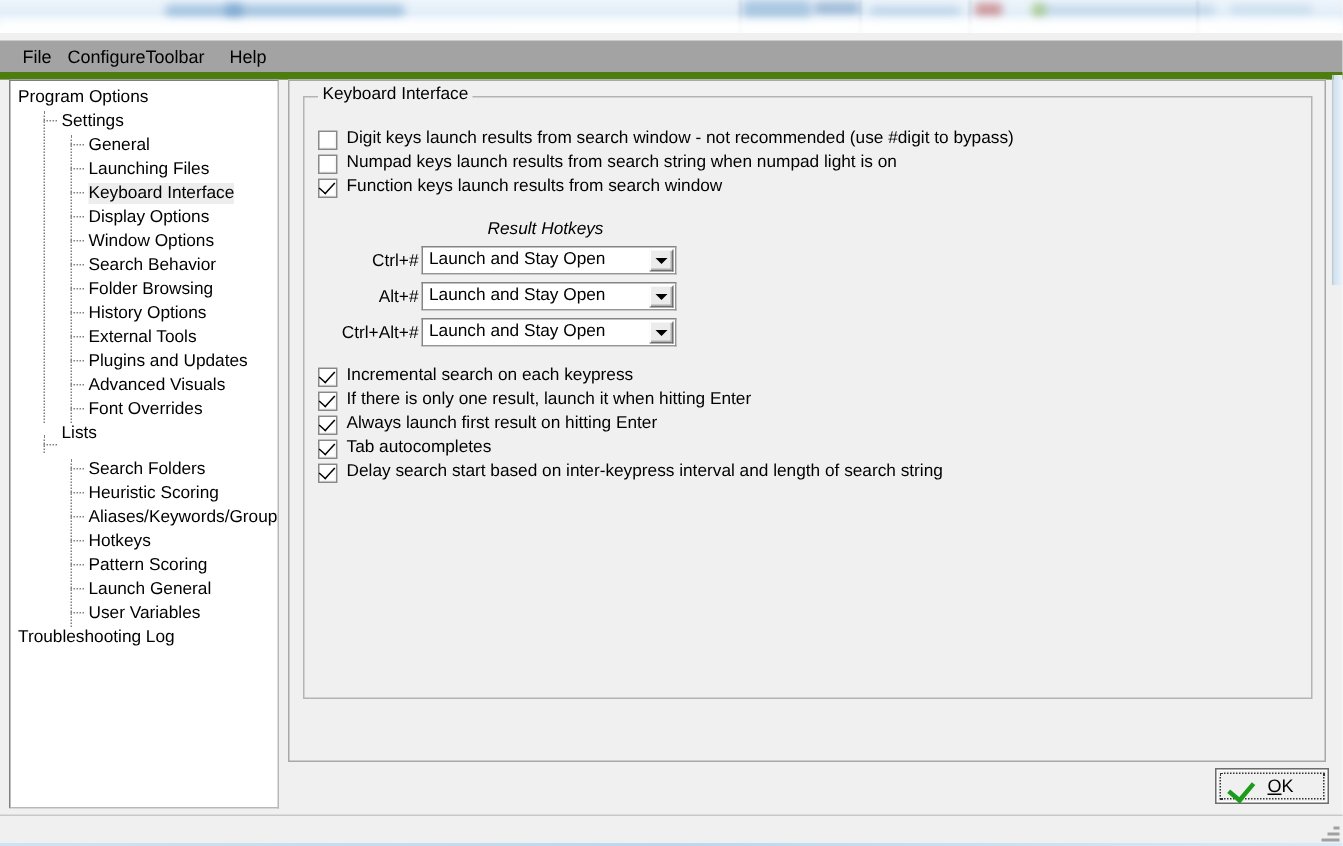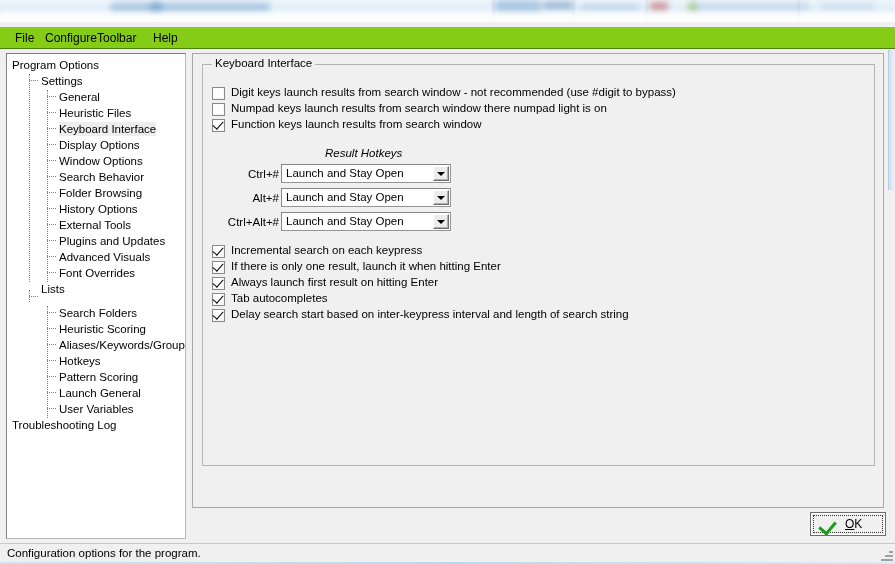--- a/index.html
+++ b/index.html
@@ -120,22 +120,22 @@
     text-shadow: 0 1px 0 rgba(255,255,255,.9);
     font-family: "Liberation Serif", serif;
   }
 
   
   .menubar {
     position: absolute;
     left: 0; top: 27px;
     width: 895px;
     height: 21px;
-    background: #84cc16;
-    border-bottom: 1px solid #4d7c0f;
+    background: #a3a3a3;
+    border-bottom: 5px solid #4d7c0f;
   }
   .menu-item {
     position: absolute;
     top: 3px;
     font-size: 12px;
     color: #000;
     padding: 1px 5px;
     white-space: nowrap;
   }
 
@@ -412,21 +412,21 @@
     <div class="tree-dash" style="left:40px;top:274px;"></div>
     <div class="tree-dash" style="left:40px;top:290px;"></div>
     <div class="tree-dash" style="left:40px;top:306px;"></div>
     <div class="tree-dash" style="left:40px;top:322px;"></div>
     <div class="tree-dash" style="left:40px;top:338px;"></div>
     <div class="tree-dash" style="left:40px;top:354px;"></div>
 
     <div class="tree-node" style="left:5px;top:4px;">Program Options</div>
     <div class="tree-node" style="left:34px;top:20px;">Settings</div>
     <div class="tree-node" style="left:52px;top:36px;">General</div>
-    <div class="tree-node" style="left:52px;top:52px;">Heuristic Files</div>
+    <div class="tree-node" style="left:52px;top:52px;">Launching Files</div>
     <div class="tree-node sel" style="left:52px;top:68px;">Keyboard Interface</div>
     <div class="tree-node" style="left:52px;top:84px;">Display Options</div>
     <div class="tree-node" style="left:52px;top:100px;">Window Options</div>
     <div class="tree-node" style="left:52px;top:116px;">Search Behavior</div>
     <div class="tree-node" style="left:52px;top:132px;">Folder Browsing</div>
     <div class="tree-node" style="left:52px;top:148px;">History Options</div>
     <div class="tree-node" style="left:52px;top:164px;">External Tools</div>
     <div class="tree-node" style="left:52px;top:180px;">Plugins and Updates</div>
     <div class="tree-node" style="left:52px;top:196px;">Advanced Visuals</div>
     <div class="tree-node" style="left:52px;top:212px;">Font Overrides</div>
@@ -445,21 +445,21 @@
 
     <div class="groupbox">
       <div class="legend">Keyboard Interface</div>
 
       <div class="cbrow" style="left:9px;top:22px;">
         <span class="cbox"></span>
         <span class="cblabel">Digit keys launch results from search window  - not recommended (use #digit to bypass)</span>
       </div>
       <div class="cbrow" style="left:9px;top:38px;">
         <span class="cbox"></span>
-        <span class="cblabel">Numpad keys launch results from search window there numpad light is on</span>
+        <span class="cblabel">Numpad keys launch results from search string when numpad light is on</span>
       </div>
       <div class="cbrow" style="left:9px;top:54px;">
         <span class="cbox">
             <span class="tick"></span>
           </span>
         <span class="cblabel">Function keys launch results from search window</span>
       </div>
 
       <div class="hk-title" style="left:122px;top:82px;">Result Hotkeys</div>
 
@@ -516,21 +516,20 @@
 
   <div class="edge-scroll"></div>
 
   <div class="ok-btn">
     <div class="focus"></div>
     <div class="check"></div>
     <div class="oklabel"><u>O</u><span>K</span></div>
   </div>
 
   <div class="statusbar">
-    <div class="txt">Configuration options for the program.</div>
     <div class="grip">
       <i style="bottom:0;width:12px;"></i>
       <i style="bottom:4px;width:8px;"></i>
       <i style="bottom:8px;width:4px;"></i>
     </div>
   </div>
 
   <div class="bottom-sliver"></div>
 </div>
 

